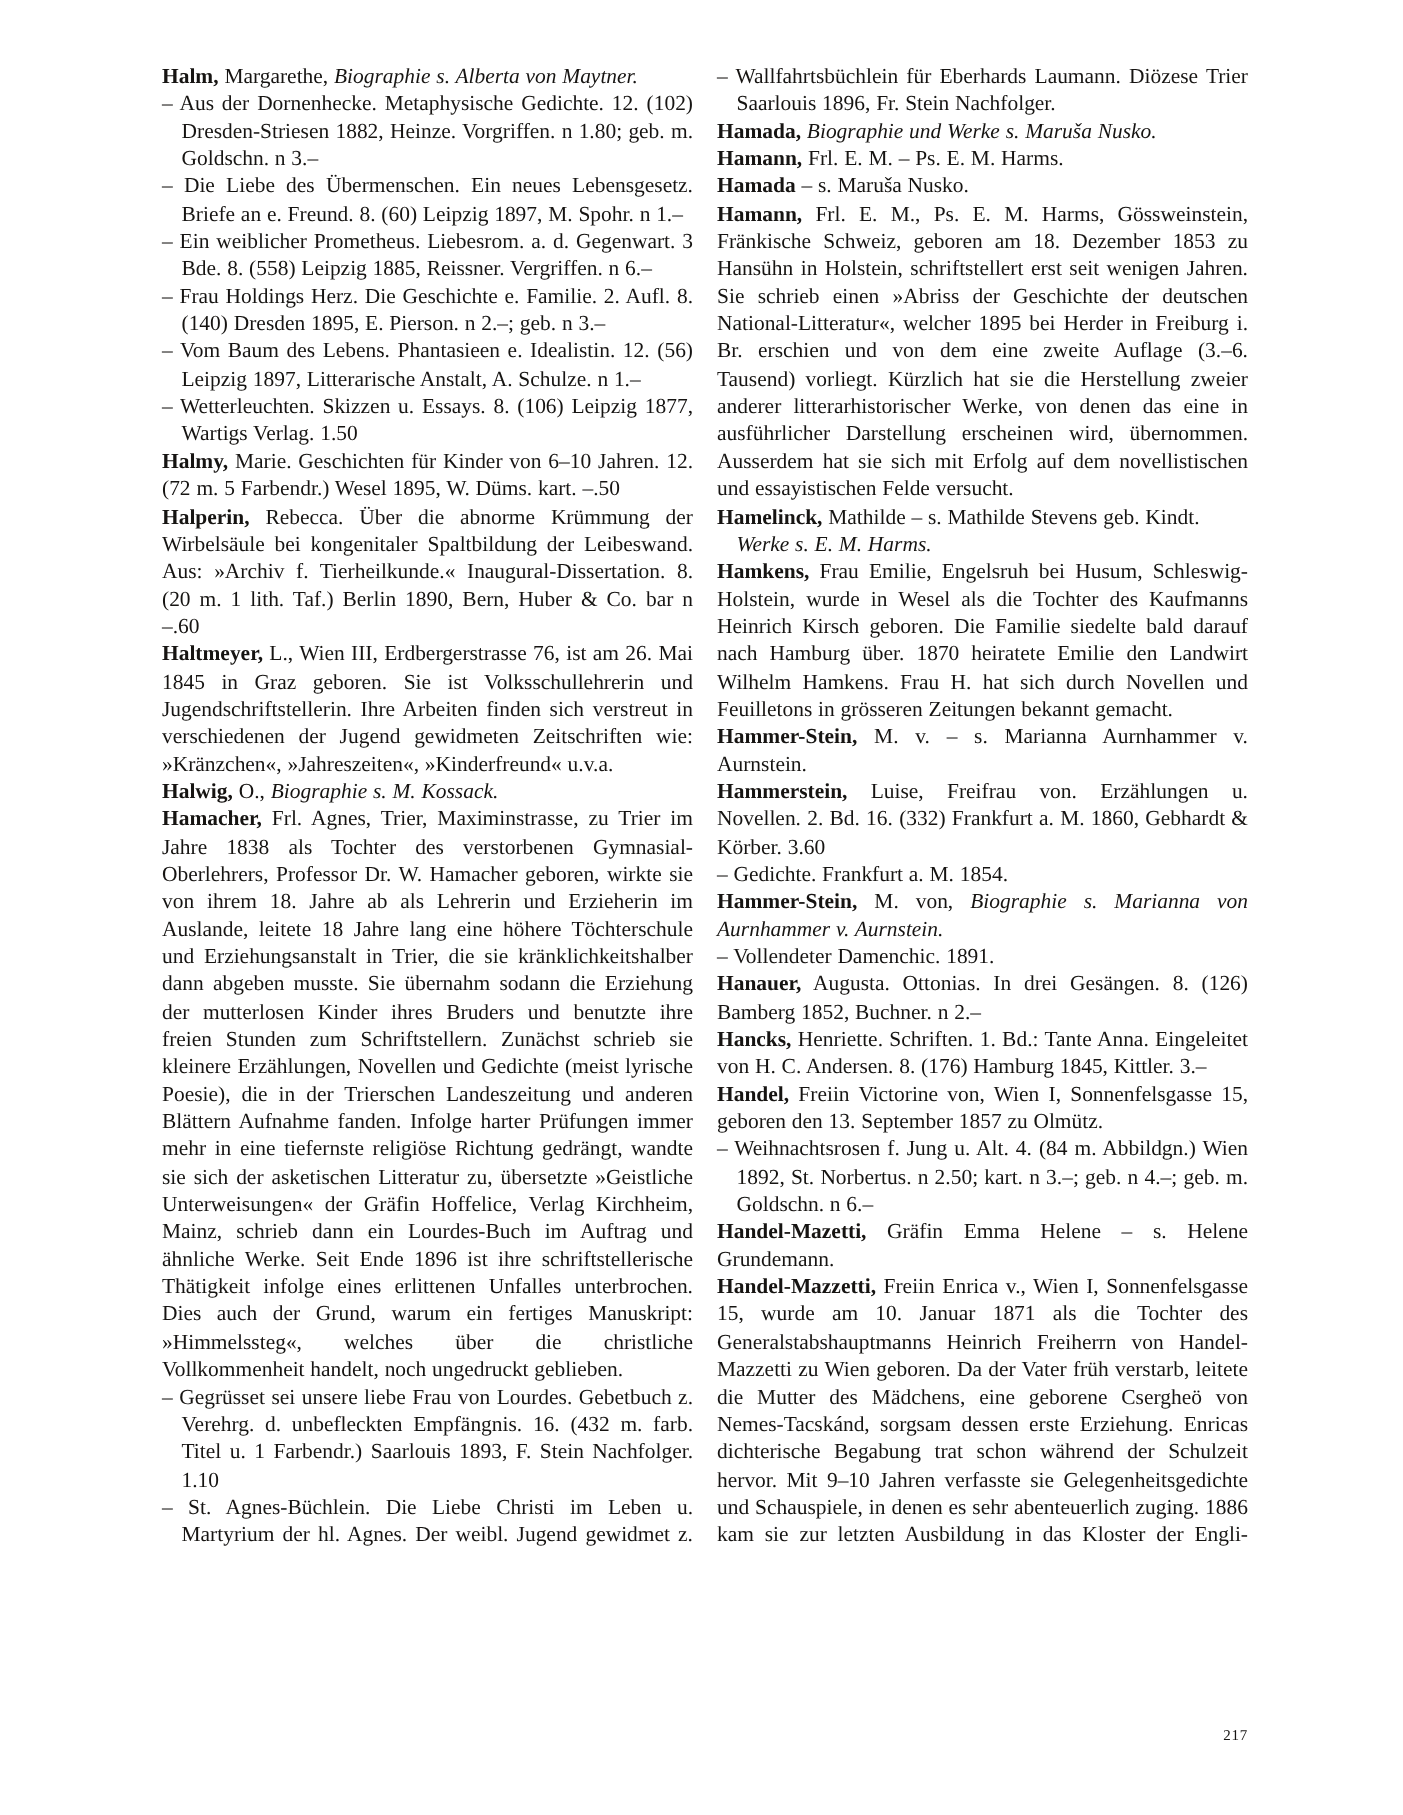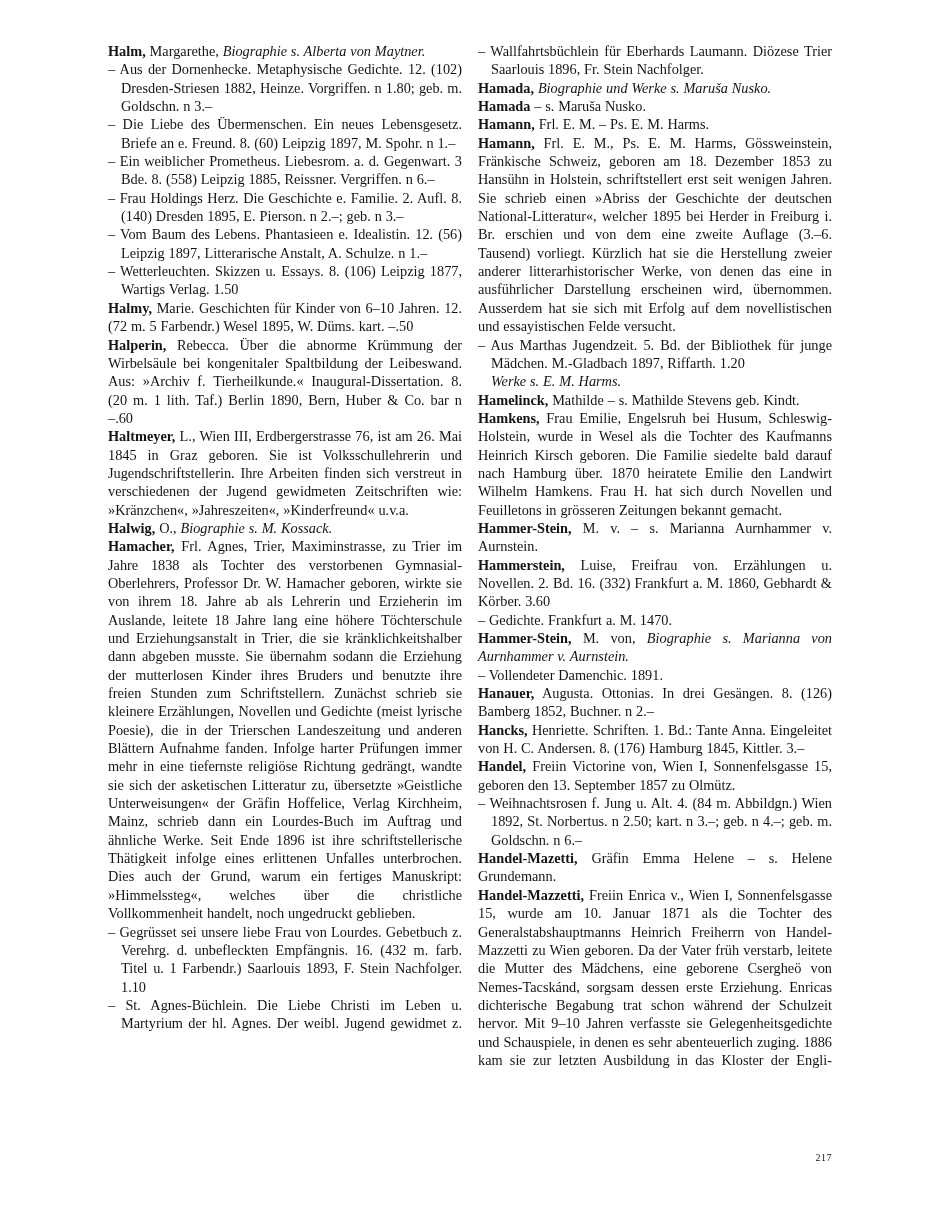--- a/index.html
+++ b/index.html
@@ -61,30 +61,29 @@
         <p class="entry e-head"><span class="seg-b">Halperin,</span><span> Rebecca. Über die abnorme Krümmung der Wirbelsäule bei kongenitaler Spaltbildung der Leibeswand. Aus: »Archiv f. Tierheilkunde.« Inaugural-Dissertation. 8. (20 m. 1 lith. Taf.) Berlin 1890, Bern, Huber &amp; Co. bar n –.60</span></p>
         <p class="entry e-head"><span class="seg-b">Haltmeyer,</span><span> L., Wien III, Erdbergerstrasse 76, ist am 26. Mai 1845 in Graz geboren. Sie ist Volksschullehrerin und Jugendschriftstellerin. Ihre Arbeiten finden sich verstreut in verschiedenen der Jugend gewidmeten Zeitschriften wie: »Kränzchen«, »Jahreszeiten«, »Kinderfreund« u.v.a.</span></p>
         <p class="entry e-head"><span class="seg-b">Halwig,</span><span> O., </span><span class="seg-i">Biographie s. M. Kossack.</span></p>
         <p class="entry e-head"><span class="seg-b">Hamacher,</span><span> Frl. Agnes, Trier, Maximinstrasse, zu Trier im Jahre 1838 als Tochter des verstorbenen Gymnasial-Oberlehrers, Professor Dr. W. Hamacher geboren, wirkte sie von ihrem 18. Jahre ab als Lehrerin und Erzieherin im Auslande, leitete 18 Jahre lang eine höhere Töchterschule und Erziehungsanstalt in Trier, die sie kränklichkeitshalber dann abgeben musste. Sie übernahm sodann die Erziehung der mutterlosen Kinder ihres Bruders und benutzte ihre freien Stunden zum Schriftstellern. Zunächst schrieb sie kleinere Erzählungen, Novellen und Gedichte (meist lyrische Poesie), die in der Trierschen Landeszeitung und anderen Blättern Aufnahme fanden. Infolge harter Prüfungen immer mehr in eine tiefernste religiöse Richtung gedrängt, wandte sie sich der asketischen Litteratur zu, übersetzte »Geistliche Unterweisungen« der Gräfin Hoffelice, Verlag Kirchheim, Mainz, schrieb dann ein Lourdes-Buch im Auftrag und ähnliche Werke. Seit Ende 1896 ist ihre schriftstellerische Thätigkeit infolge eines erlittenen Unfalles unterbrochen. Dies auch der Grund, warum ein fertiges Manuskript: »Himmelssteg«, welches über die christliche Vollkommenheit handelt, noch ungedruckt geblieben.</span></p>
         <p class="entry e-dash"><span>– Gegrüsset sei unsere liebe Frau von Lourdes. Gebetbuch z. Verehrg. d. unbefleckten Empfängnis. 16. (432 m. farb. Titel u. 1 Farbendr.) Saarlouis 1893, F. Stein Nachfolger. 1.10</span></p>
         <p class="entry e-dash jl"><span>– St. Agnes-Büchlein. Die Liebe Christi im Leben u. Martyrium der hl. Agnes. Der weibl. Jugend gewidmet z.</span></p>
       </div>
     <div class="col" lang="de">
         <p class="entry e-dash"><span>– Wallfahrtsbüchlein für Eberhards Laumann. Diözese Trier Saarlouis 1896, Fr. Stein Nachfolger.</span></p>
         <p class="entry e-head"><span class="seg-b">Hamada,</span><span> </span><span class="seg-i">Biographie und Werke s. Maruša Nusko.</span></p>
+        <p class="entry e-head"><span class="seg-b">Hamann,</span><span> Frl. E. M. – Ps. E. M. Harms.</span></p>
         <p class="entry e-head"><span class="seg-b">Hamada</span><span> – s. Maruša Nusko.</span></p>
-        <p class="entry e-head"><span class="seg-b">Hamann,</span><span> Frl. E. M. – Ps. E. M. Harms.</span></p>
         <p class="entry e-head"><span class="seg-b">Hamann,</span><span> Frl. E. M., Ps. E. M. Harms, Gössweinstein, Fränkische Schweiz, geboren am 18. Dezember 1853 zu Hansühn in Holstein, schriftstellert erst seit wenigen Jahren. Sie schrieb einen »Abriss der Geschichte der deutschen National-Litteratur«, welcher 1895 bei Herder in Freiburg i. Br. erschien und von dem eine zweite Auflage (3.–6. Tausend) vorliegt. Kürzlich hat sie die Herstellung zweier anderer litterarhistorischer Werke, von denen das eine in ausführlicher Darstellung erscheinen wird, übernommen. Ausserdem hat sie sich mit Erfolg auf dem novellistischen und essayistischen Felde versucht.</span></p>
-        <p class="entry e-dash"><span>– Aus Marthas Jugendzeit. 5. Bd. der Bibliothek für junge Mädchen. M.-Gladbach 1897, Riffarth. 1.20</span></p>
+        <p class="entry e-head"><span class="seg-b">Hamelinck,</span><span> Mathilde – s. Mathilde Stevens geb. Kindt.</span></p>
         <p class="entry e-note"><span class="seg-i">Werke s. E. M. Harms.</span></p>
-        <p class="entry e-head"><span class="seg-b">Hamelinck,</span><span> Mathilde – s. Mathilde Stevens geb. Kindt.</span></p>
         <p class="entry e-head"><span class="seg-b">Hamkens,</span><span> Frau Emilie, Engelsruh bei Husum, Schleswig-Holstein, wurde in Wesel als die Tochter des Kaufmanns Heinrich Kirsch geboren. Die Familie siedelte bald darauf nach Hamburg über. 1870 heiratete Emilie den Landwirt Wilhelm Hamkens. Frau H. hat sich durch Novellen und Feuilletons in grösseren Zeitungen bekannt gemacht.</span></p>
         <p class="entry e-head"><span class="seg-b">Hammer-Stein,</span><span> M. v. – s. Marianna Aurnhammer v. Aurnstein.</span></p>
         <p class="entry e-head"><span class="seg-b">Hammerstein,</span><span> Luise, Freifrau von. Erzählungen u. Novellen. 2. Bd. 16. (332) Frankfurt a. M. 1860, Gebhardt &amp; Körber. 3.60</span></p>
-        <p class="entry e-dash"><span>– Gedichte. Frankfurt a. M. 1470.</span></p>
+        <p class="entry e-dash"><span>– Gedichte. Frankfurt a. M. 1854.</span></p>
         <p class="entry e-head"><span class="seg-b">Hammer-Stein,</span><span> M. von, </span><span class="seg-i">Biographie s. Marianna von Aurnhammer v. Aurnstein.</span></p>
         <p class="entry e-dash"><span>– Vollendeter Damenchic. 1891.</span></p>
         <p class="entry e-head"><span class="seg-b">Hanauer,</span><span> Augusta. Ottonias. In drei Gesängen. 8. (126) Bamberg 1852, Buchner. n 2.–</span></p>
         <p class="entry e-head"><span class="seg-b">Hancks,</span><span> Henriette. Schriften. 1. Bd.: Tante Anna. Eingeleitet von H. C. Andersen. 8. (176) Hamburg 1845, Kittler. 3.–</span></p>
         <p class="entry e-head"><span class="seg-b">Handel,</span><span> Freiin Victorine von, Wien I, Sonnenfelsgasse 15, geboren den 13. September 1857 zu Olmütz.</span></p>
         <p class="entry e-dash"><span>– Weihnachtsrosen f. Jung u. Alt. 4. (84 m. Abbildgn.) Wien 1892, St. Norbertus. n 2.50; kart. n 3.–; geb. n 4.–; geb. m. Goldschn. n 6.–</span></p>
         <p class="entry e-head"><span class="seg-b">Handel-Mazetti,</span><span> Gräfin Emma Helene – s. Helene Grundemann.</span></p>
         <p class="entry e-head jl"><span class="seg-b">Handel-Mazzetti,</span><span> Freiin Enrica v., Wien I, Sonnenfelsgasse 15, wurde am 10. Januar 1871 als die Tochter des Generalstabshauptmanns Heinrich Freiherrn von Handel-Mazzetti zu Wien geboren. Da der Vater früh verstarb, leitete die Mutter des Mädchens, eine geborene Csergheö von Nemes-Tacskánd, sorgsam dessen erste Erziehung. Enricas dichterische Begabung trat schon während der Schulzeit hervor. Mit 9–10 Jahren verfasste sie Gelegenheitsgedichte und Schauspiele, in denen es sehr abenteuerlich zuging. 1886 kam sie zur letzten Ausbildung in das Kloster der Engli-</span></p>
       </div>
   </div>

